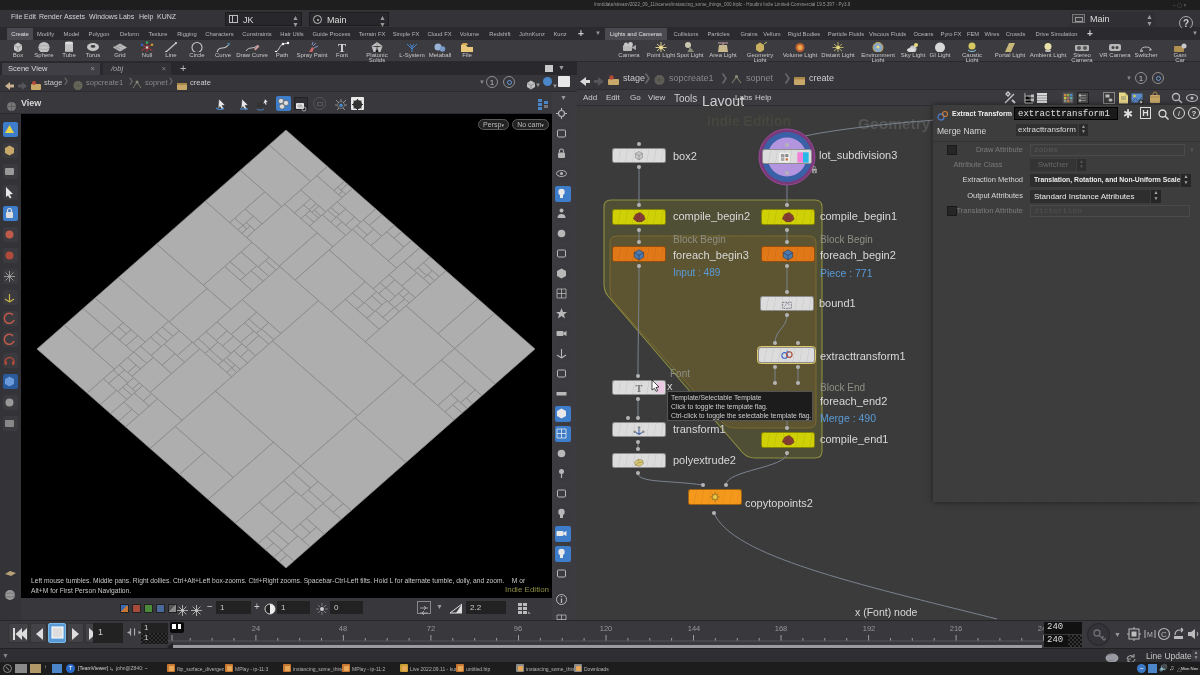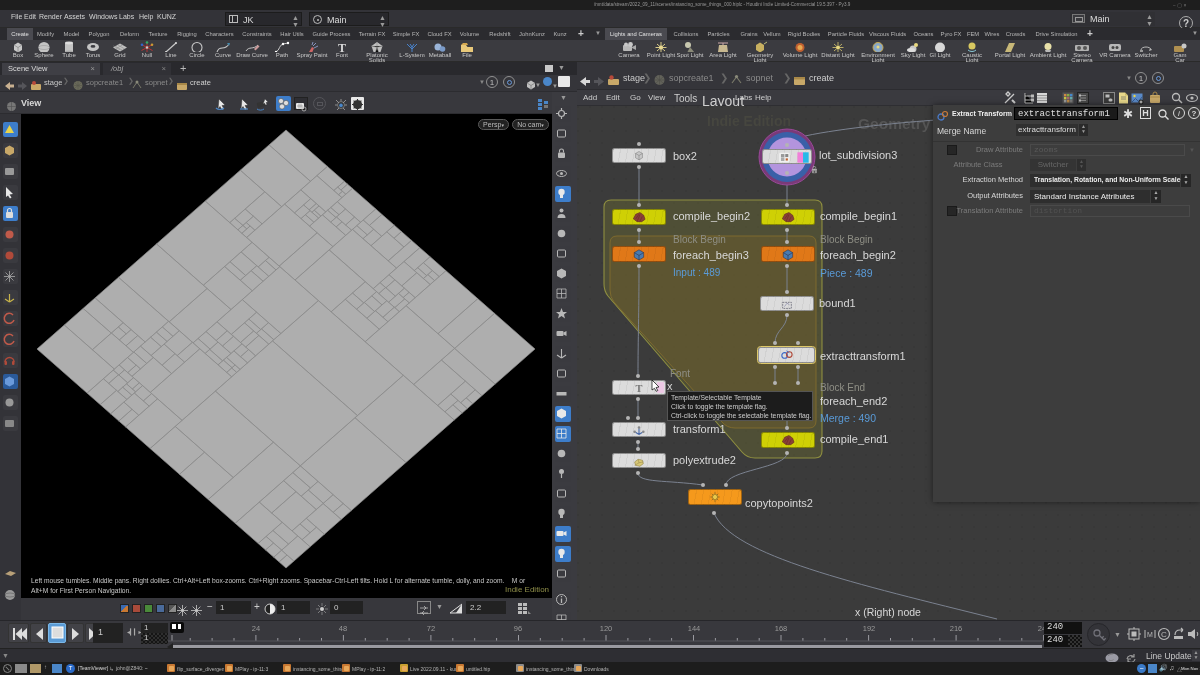--- a/index.html
+++ b/index.html
@@ -1016,33 +1016,33 @@
     <span style="position:absolute;left:96px;top:44px;color:#d8d8d8;font-size:11px;font-weight:normal;white-space:nowrap;">box2</span>
     <span style="position:absolute;left:242px;top:43px;color:#d8d8d8;font-size:11px;font-weight:normal;white-space:nowrap;">lot_subdivision3</span>
     <span style="position:absolute;left:233px;top:60px;color:None;font-size:7px;font-weight:normal;white-space:nowrap;filter:grayscale(1);opacity:.8">🔒</span>
     <span style="position:absolute;left:96px;top:104px;color:#d8d8d8;font-size:11px;font-weight:normal;white-space:nowrap;">compile_begin2</span>
     <span style="position:absolute;left:243px;top:104px;color:#d8d8d8;font-size:11px;font-weight:normal;white-space:nowrap;">compile_begin1</span>
     <span style="position:absolute;left:96px;top:128px;color:#8f8f85;font-size:10px;font-weight:normal;white-space:nowrap;">Block Begin</span>
     <span style="position:absolute;left:243px;top:128px;color:#8f8f85;font-size:10px;font-weight:normal;white-space:nowrap;">Block Begin</span>
     <span style="position:absolute;left:96px;top:143px;color:#d8d8d8;font-size:11px;font-weight:normal;white-space:nowrap;">foreach_begin3</span>
     <span style="position:absolute;left:243px;top:143px;color:#d8d8d8;font-size:11px;font-weight:normal;white-space:nowrap;">foreach_begin2</span>
     <span style="position:absolute;left:96px;top:161px;color:#5a9bd8;font-size:10px;font-weight:normal;white-space:nowrap;">Input : 489</span>
-    <span style="position:absolute;left:243px;top:161px;color:#5a9bd8;font-size:10.5px;font-weight:normal;white-space:nowrap;">Piece : 489</span>
+    <span style="position:absolute;left:243px;top:161px;color:#5a9bd8;font-size:10.5px;font-weight:normal;white-space:nowrap;">Piece : 771</span>
     <span style="position:absolute;left:242px;top:191px;color:#d8d8d8;font-size:11px;font-weight:normal;white-space:nowrap;">bound1</span>
     <span style="position:absolute;left:243px;top:244px;color:#d8d8d8;font-size:11px;font-weight:normal;white-space:nowrap;">extracttransform1</span>
     <span style="position:absolute;left:93px;top:262px;color:#8f8f85;font-size:10px;font-weight:normal;white-space:nowrap;">Font</span>
     <span style="position:absolute;left:90px;top:274px;color:#d8d8d8;font-size:11px;font-weight:normal;white-space:nowrap;">x</span>
     <span style="position:absolute;left:243px;top:276px;color:#8f8f85;font-size:10px;font-weight:normal;white-space:nowrap;">Block End</span>
     <span style="position:absolute;left:243px;top:289px;color:#d8d8d8;font-size:11px;font-weight:normal;white-space:nowrap;">foreach_end2</span>
     <span style="position:absolute;left:243px;top:306px;color:#5a9bd8;font-size:10.5px;font-weight:normal;white-space:nowrap;">Merge : 490</span>
     <span style="position:absolute;left:96px;top:317px;color:#d8d8d8;font-size:11px;font-weight:normal;white-space:nowrap;">transform1</span>
     <span style="position:absolute;left:243px;top:327px;color:#d8d8d8;font-size:11px;font-weight:normal;white-space:nowrap;">compile_end1</span>
     <span style="position:absolute;left:96px;top:348px;color:#d8d8d8;font-size:11px;font-weight:normal;white-space:nowrap;">polyextrude2</span>
     <span style="position:absolute;left:168px;top:391px;color:#d8d8d8;font-size:11px;font-weight:normal;white-space:nowrap;">copytopoints2</span>
-    <span style="position:absolute;left:278px;top:500px;color:#d8d8d8;font-size:10.5px;font-weight:normal;white-space:nowrap;">x (Right) node</span>
+    <span style="position:absolute;left:278px;top:500px;color:#d8d8d8;font-size:10.5px;font-weight:normal;white-space:nowrap;">x (Font) node</span>
     <span style="position:absolute;left:90px;top:285px;width:146px;height:30px;background:#1c1c1c;border:1px solid #555;color:#ccc;font-size:6.8px;line-height:9px;padding:1px 3px;white-space:nowrap">Template/Selectable Template<br>Click to toggle the template flag.<br>Ctrl-click to toggle the selectable template flag.</span>
     <span style="position:absolute;left:74px;top:272px;width:10px;height:13px"><svg width="10" height="13">
         <path d="M1 1l7 7-3 .5 1.8 3-1.6.8-1.7-3L1 11z" fill="#fff" stroke="#000" stroke-width=".7"></path>
       </svg></span>
   </div>
 <div style="position:absolute;left:933px;top:105px;width:267px;height:397px;background:#3d3d3d;box-shadow:0 0 6px rgba(0,0,0,.5)">
     <span style="position:absolute;left:3px;top:3px;width:14px;height:12px"><svg width="14" height="12">
         <circle cx="5" cy="7" r="3" fill="none" stroke="#4a7ac8" stroke-width="1.3"></circle>
         <circle cx="9" cy="4" r="2.5" fill="none" stroke="#c87a3a" stroke-width="1.2"></circle>
       </svg></span>

